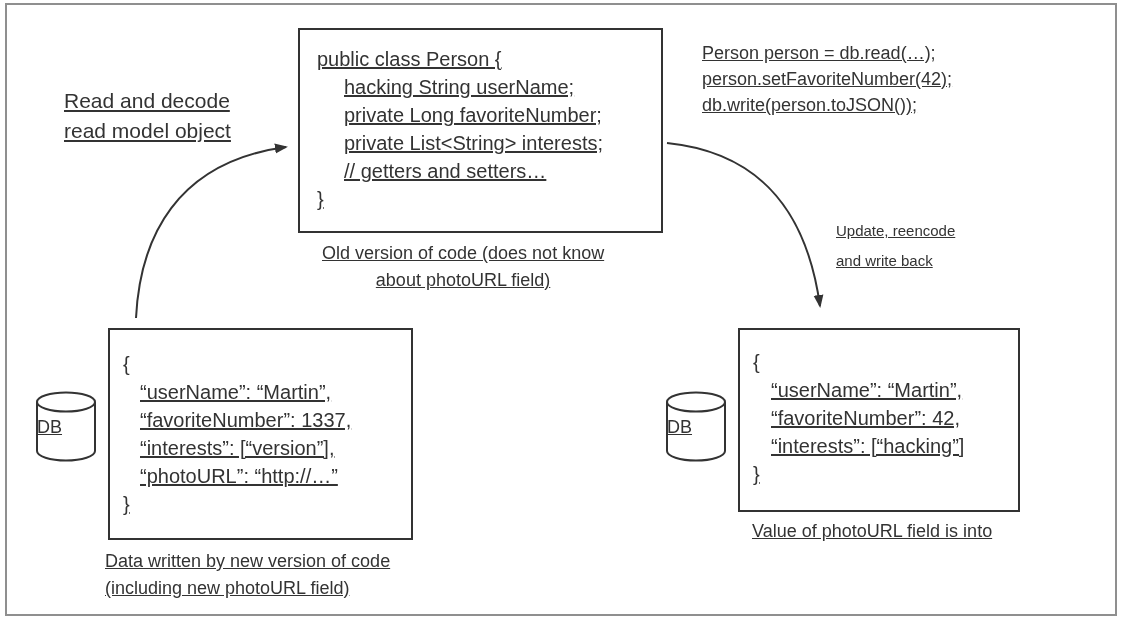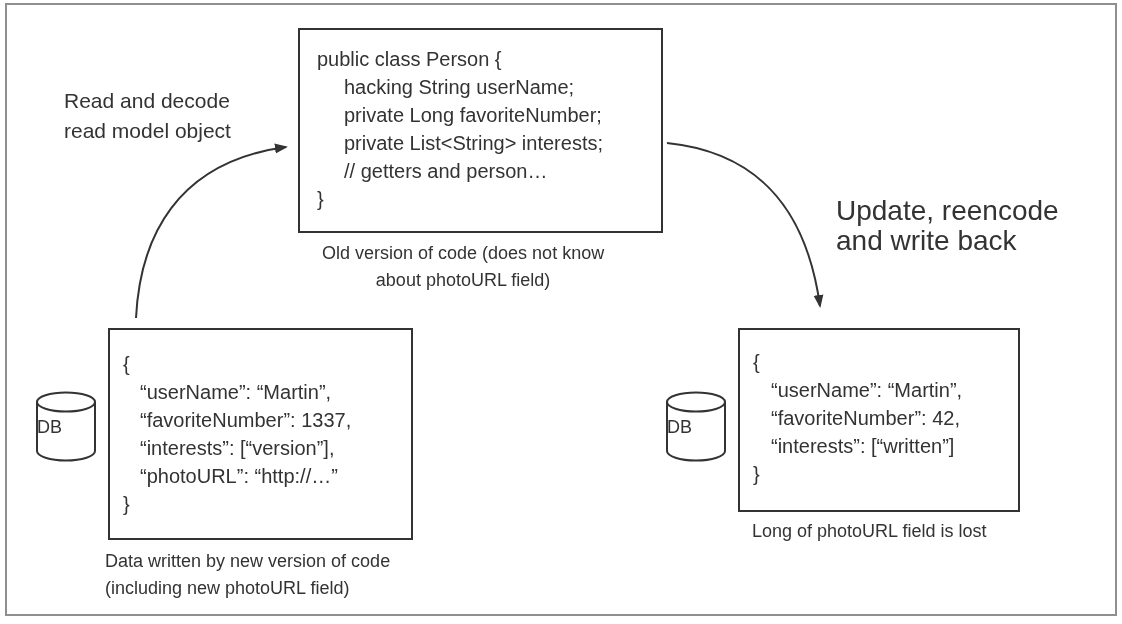--- a/index.html
+++ b/index.html
@@ -6,21 +6,21 @@
   html, body { background: #ffffff; }
   #canvas {
     position: relative;
     width: 1122px;
     height: 624px;
     background: #ffffff;
     font-family: "Liberation Sans", sans-serif;
     color: #333333;
     overflow: hidden;
   }
-  .abs { position: absolute; }
+  .abs { position: absolute; text-decoration: underline; }
   .frame {
     left: 5px; top: 3px; width: 1112px; height: 613px;
     border: 2px solid #8f8f8f;
   }
   .box {
     border: 2px solid #333333;
     background: #ffffff;
   }
   .codeline { white-space: pre; }
 
@@ -41,22 +41,22 @@
     left: 702px; top: 40px;
     font-size: 18px; line-height: 26px;
   }
 
   
   .label-read {
     left: 64px; top: 86px;
     font-size: 21px; line-height: 30px;
   }
   .label-update {
-    left: 836px; top: 196px;
-    font-size: 28px; line-height: 30px;
+    left: 836px; top: 216px;
+    font-size: 15px; line-height: 30px;
   }
 
   
   .json-left {
     left: 108px; top: 328px; width: 305px; height: 212px;
     padding: 20px 0 0 13px;
     font-size: 20px; line-height: 28px;
   }
   .json-left .ind { padding-left: 17px; }
   .caption-left {
@@ -130,46 +130,51 @@
   <div class="abs label-update">
     <div class="codeline">Update, reencode</div>
     <div class="codeline">and write back</div>
   </div>
 
   <div class="abs box class-box">
     <div class="codeline">public class Person {</div>
     <div class="codeline ind">hacking String userName;</div>
     <div class="codeline ind">private Long favoriteNumber;</div>
     <div class="codeline ind">private List&lt;String&gt; interests;</div>
-    <div class="codeline ind">// getters and person…</div>
+    <div class="codeline ind">// getters and setters…</div>
     <div class="codeline">}</div>
   </div>
   <div class="abs class-caption">
     <div>Old version of code (does not know</div>
     <div>about photoURL field)</div>
   </div>
 
+  <div class="abs update-code">
+    <div class="codeline">Person person = db.read(…);</div>
+    <div class="codeline">person.setFavoriteNumber(42);</div>
+    <div class="codeline">db.write(person.toJSON());</div>
+  </div>
 
   <div class="abs box json-left">
     <div class="codeline">{</div>
     <div class="codeline ind">“userName”: “Martin”,</div>
     <div class="codeline ind">“favoriteNumber”: 1337,</div>
     <div class="codeline ind">“interests”: [“version”],</div>
     <div class="codeline ind">“photoURL”: “http://…”</div>
     <div class="codeline">}</div>
   </div>
   <div class="abs caption-left">
     <div>Data written by new version of code</div>
     <div>(including new photoURL field)</div>
   </div>
 
   <div class="abs box json-right">
     <div class="codeline">{</div>
     <div class="codeline ind">“userName”: “Martin”,</div>
     <div class="codeline ind">“favoriteNumber”: 42,</div>
-    <div class="codeline ind">“interests”: [“written”]</div>
+    <div class="codeline ind">“interests”: [“hacking”]</div>
     <div class="codeline">}</div>
   </div>
   <div class="abs caption-right">
-    <div>Long of photoURL field is lost</div>
+    <div>Value of photoURL field is into</div>
   </div>
 
 </div>
 
 </body></html>

